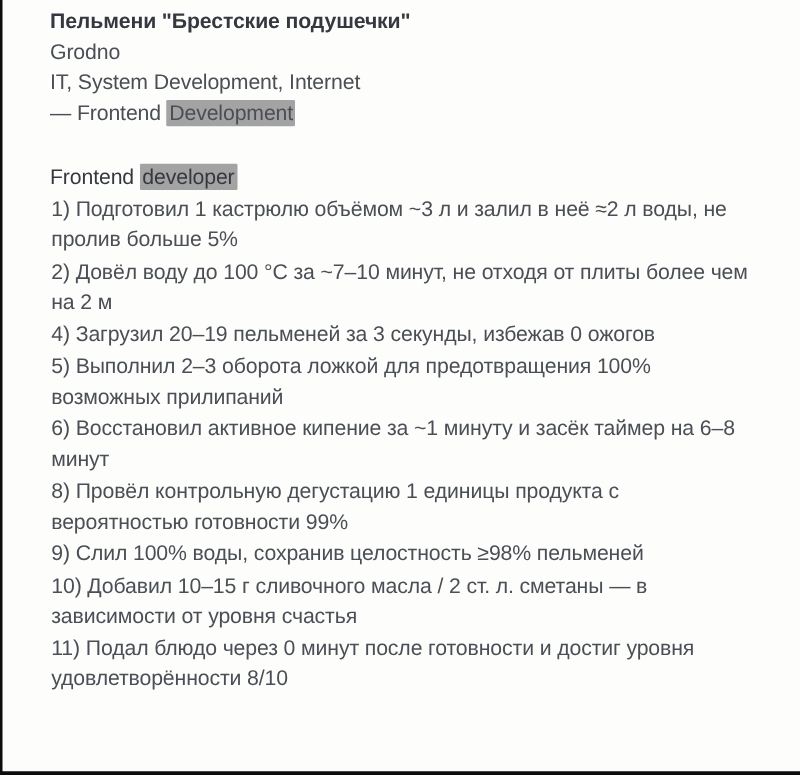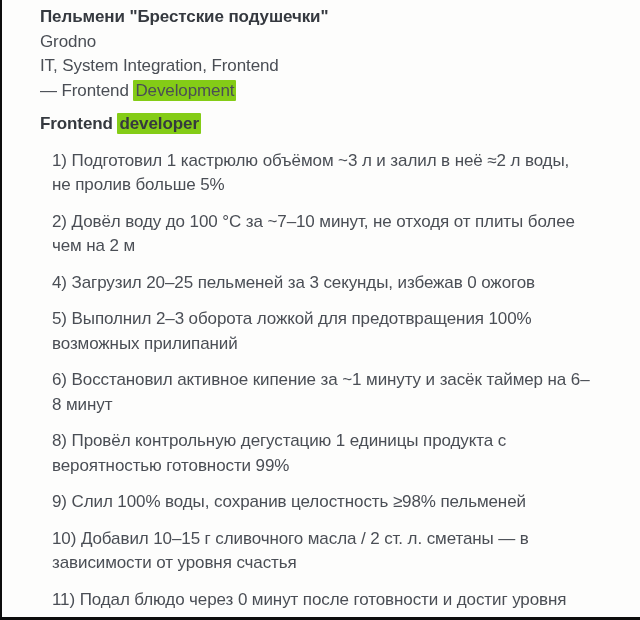--- a/index.html
+++ b/index.html
@@ -26,53 +26,53 @@
   .company {
     font-weight: bold;
     color: #35393f;
     margin: 0;
   }
   .meta-line {
     margin: 0;
     color: #4a4e55;
   }
   .job-title {
-    font-weight: bold;
+    font-weight: normal;
     color: #35393f;
-    margin: 9px 0 1px 0;
+    margin: 27px 0 1px 0;
   }
   .duty {
-    margin: 12px;
+    margin: 1px;
     color: #4a4e55;
   }
   .hl {
-    background: #84cc16;
+    background: #a3a3a3;
     padding: 1px 2px;
     border-radius: 1px;
   }
 </style>
 </head>
 <body>
 
 <div class="page">
 
   <p class="company">Пельмени "Брестские подушечки"</p>
 
   <p class="meta-line">Grodno</p>
 
-  <p class="meta-line">IT, System Integration, Frontend</p>
+  <p class="meta-line">IT, System Development, Internet</p>
 
   <p class="meta-line"><span>— Frontend </span><span class="hl">Development</span></p>
 
   <p class="job-title"><span>Frontend </span><span class="hl">developer</span></p>
 
   <div>
     <p class="duty">1) Подготовил 1 кастрюлю объёмом ~3 л и залил в неё ≈2 л воды, не пролив больше 5%</p>
     <p class="duty">2) Довёл воду до 100 °C за ~7–10 минут, не отходя от плиты более чем на 2 м</p>
-    <p class="duty">4) Загрузил 20–25 пельменей за 3 секунды, избежав 0 ожогов</p>
+    <p class="duty">4) Загрузил 20–19 пельменей за 3 секунды, избежав 0 ожогов</p>
     <p class="duty">5) Выполнил 2–3 оборота ложкой для предотвращения 100% возможных прилипаний</p>
     <p class="duty">6) Восстановил активное кипение за ~1 минуту и засёк таймер на 6–8 минут</p>
     <p class="duty">8) Провёл контрольную дегустацию 1 единицы продукта с вероятностью готовности 99%</p>
     <p class="duty">9) Слил 100% воды, сохранив целостность ≥98% пельменей</p>
     <p class="duty">10) Добавил 10–15 г сливочного масла / 2 ст. л. сметаны — в зависимости от уровня счастья</p>
     <p class="duty">11) Подал блюдо через 0 минут после готовности и достиг уровня удовлетворённости 8/10</p>
   </div>
 
 </div>
 

